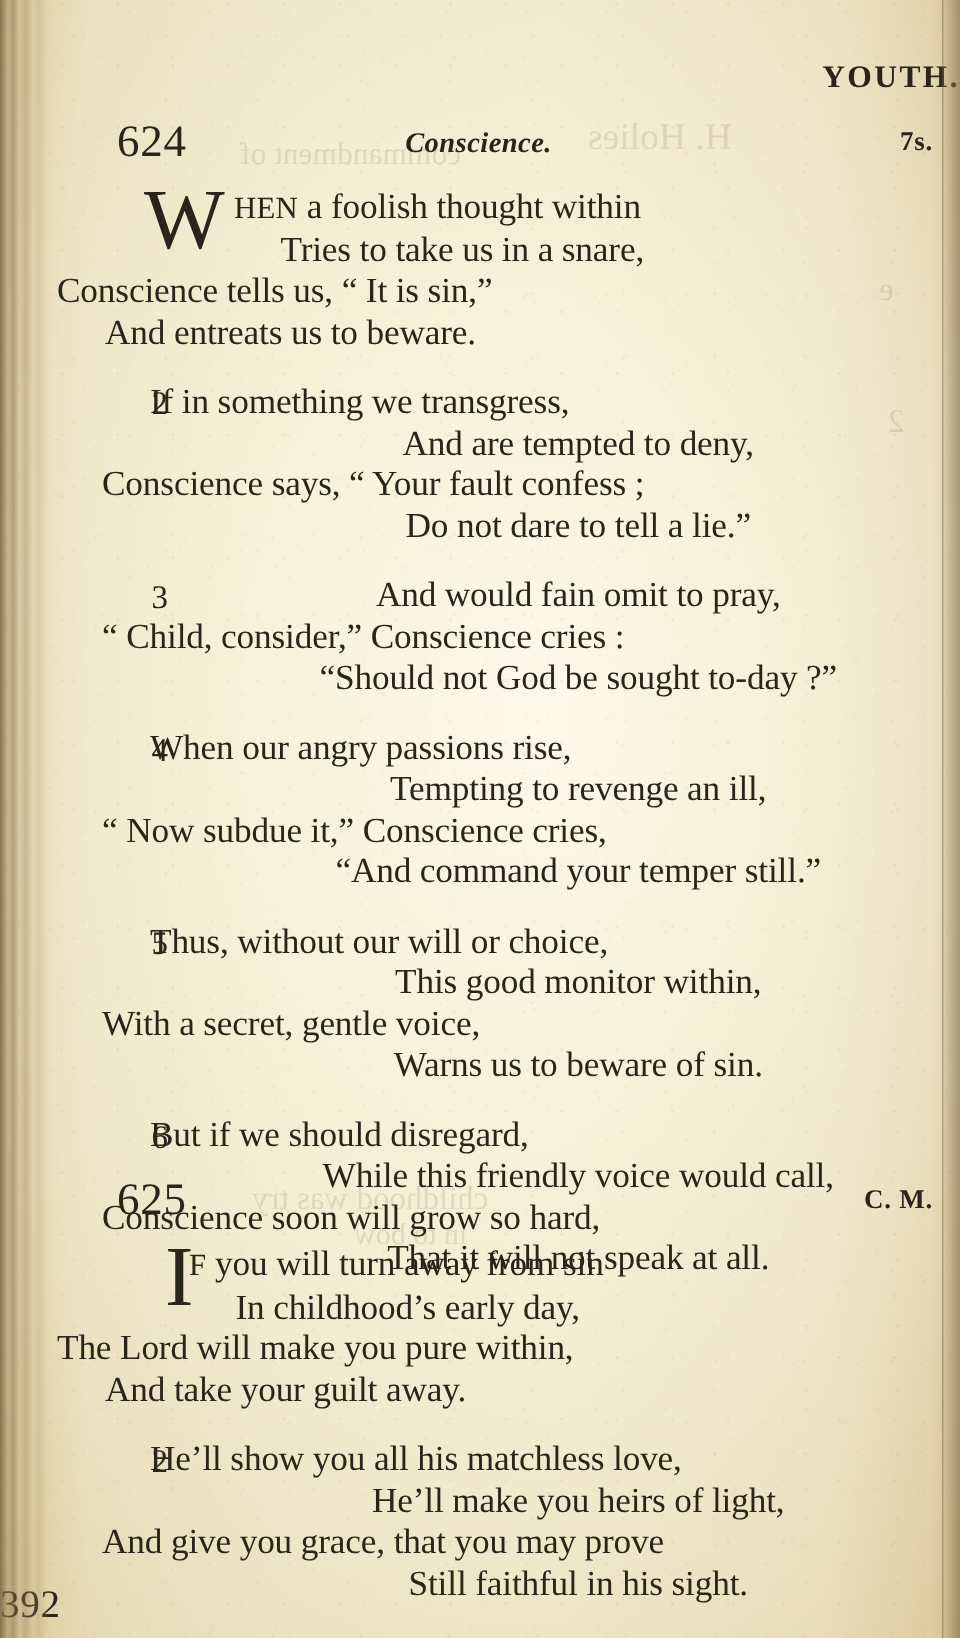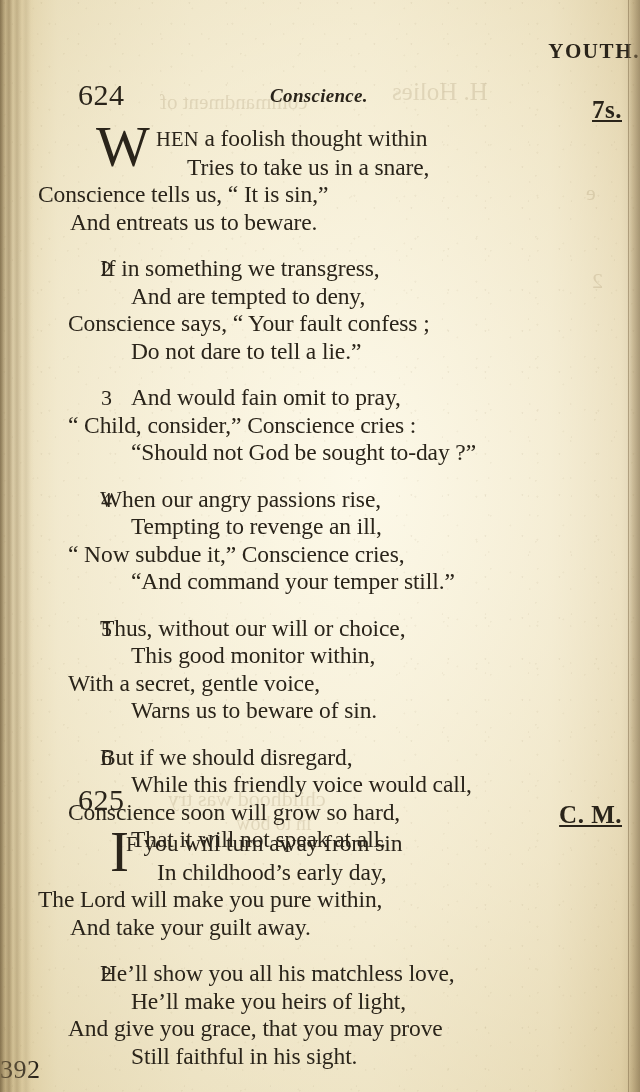--- a/index.html
+++ b/index.html
@@ -127,25 +127,24 @@
     text-align: center;
     font-style: italic;
     font-weight: 700;
     font-size: 19px;
     letter-spacing: 0.3px;
     padding-left: 14px;
   }
   .hymn-meter {
     position: absolute;
     right: 18px;
-    top: 18px;
-    font-size: 25px;
+    top: 6px;
+    font-size: 18px;
     font-weight: 700;
     letter-spacing: 0.5px;
-    text-decoration: underline;
   }
 
   .hymn { position: absolute; left: 0; width: 640px; }
   #hymn-624 { top: 78px; }
   #hymn-625 { top: 783px; }
 
   .stanza {
     position: relative;
     padding-left: 100px;
     margin-top: 19px;
@@ -155,21 +154,21 @@
   }
   .stanza.first { margin-top: 7px; }
   .vnum {
     position: absolute;
     left: 101px;
     top: 0;
     font-size: 22px;
   }
   .line { white-space: pre; }
   .line.i0 { text-indent: 0; }
-  .line.i1 { text-indent: 31px; }
+  .line.i1 { text-indent: 31px; text-align: center; }
   .line.im { text-indent: -32px; }
 
   
   .stanza.dropcap {
     padding-left: 100px;
   }
   .dcap {
     position: absolute;
     left: 96px;
     top: -5px;

